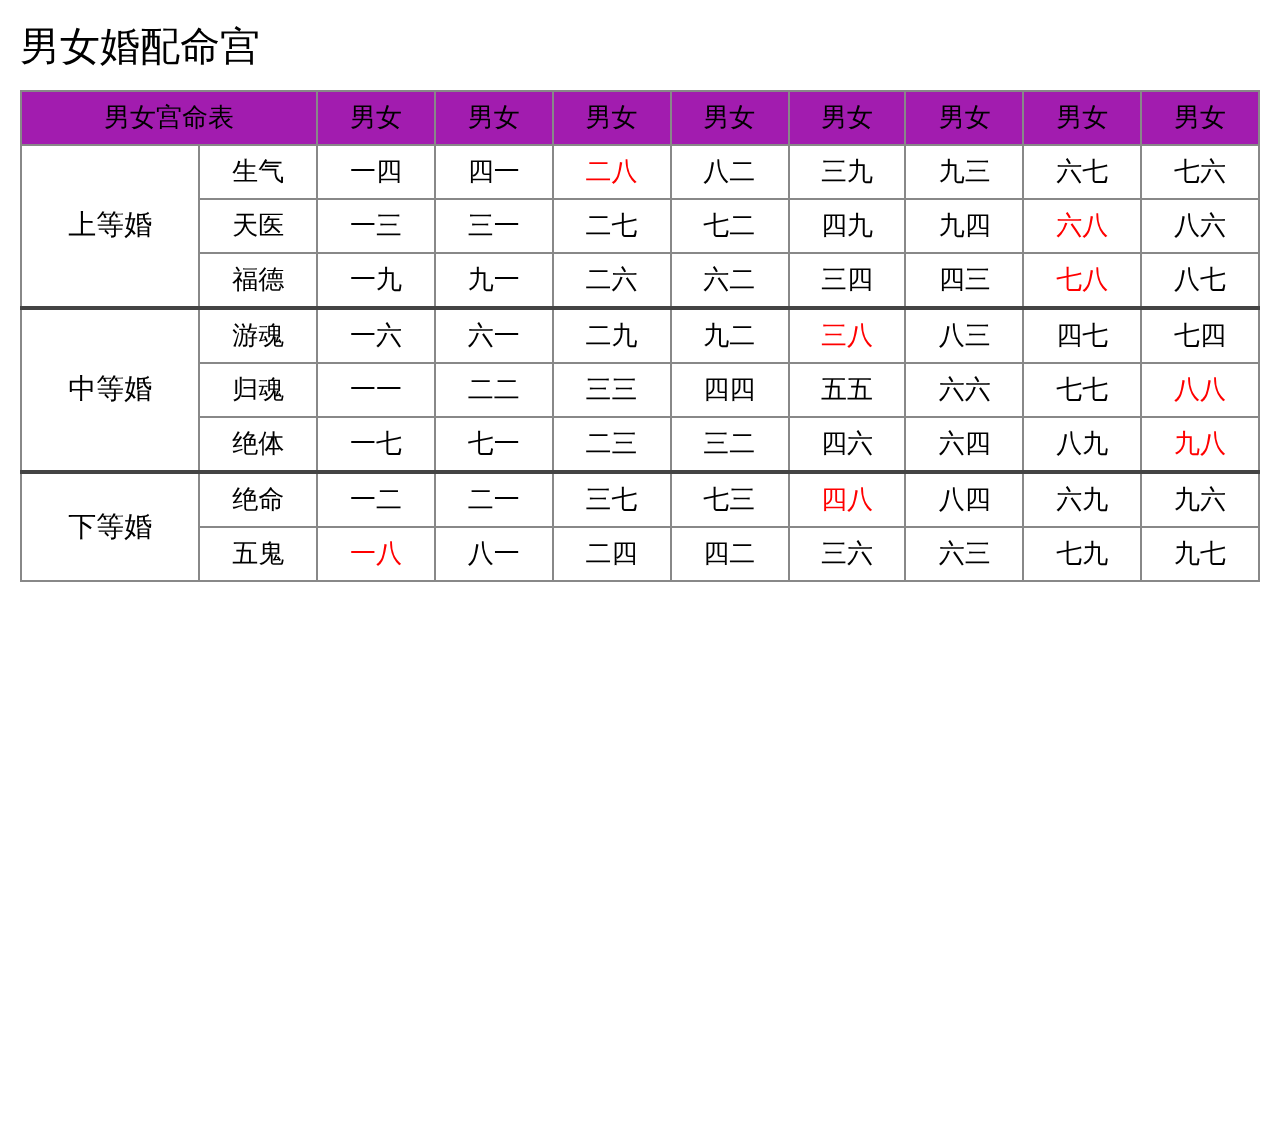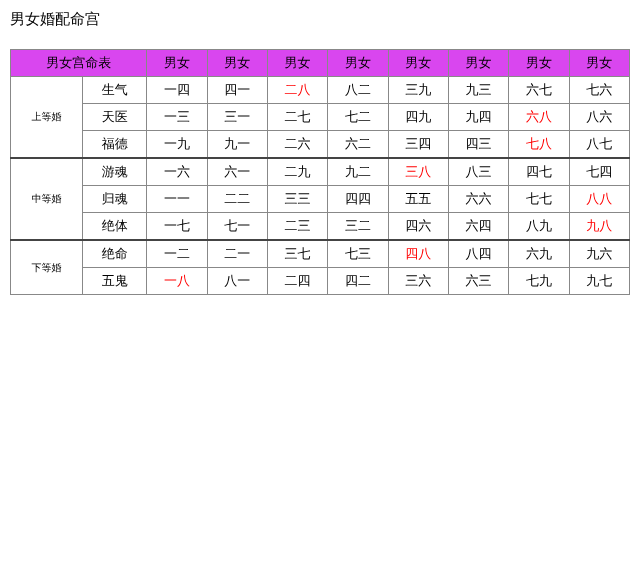--- a/index.html
+++ b/index.html
@@ -4,42 +4,42 @@
   <style>
     * { box-sizing: border-box; margin: 0; padding: 0; }
     body {
       font-family: "SimSun", "宋体", serif;
       font-size: 13px;
       background: #fff;
       padding: 10px;
       width: 640px;
     }
     .page-title {
-      font-size: 15px;
-      margin-bottom: 20px;
+      font-size: 20px;
+      margin-bottom: 8px;
       color: #000;
     }
     table {
       border-collapse: collapse;
       width: 100%;
     }
     th, td {
       border: 1px solid #888;
       text-align: center;
       vertical-align: middle;
       padding: 4px 2px;
       color: #000;
     }
     .red { color: red; text-align: center; }
     .header-row th {
-      background: #d946ef;
+      background: #a21caf;
       font-weight: normal;
     }
     .merged-cell {
-      font-size: 10px;
+      font-size: 14px;
     }
   </style>
 </head>
 <body>
 
 <div class="page-title">男女婚配命宫</div>
 
 <table>
   <thead>
     <tr class="header-row">

